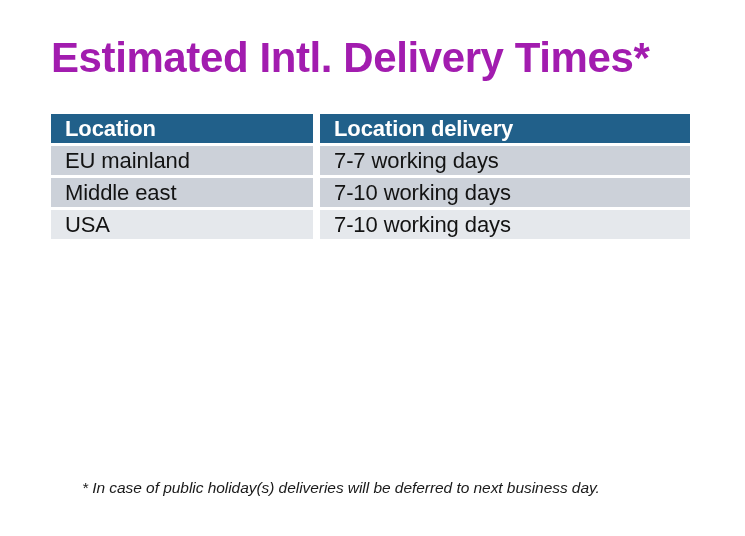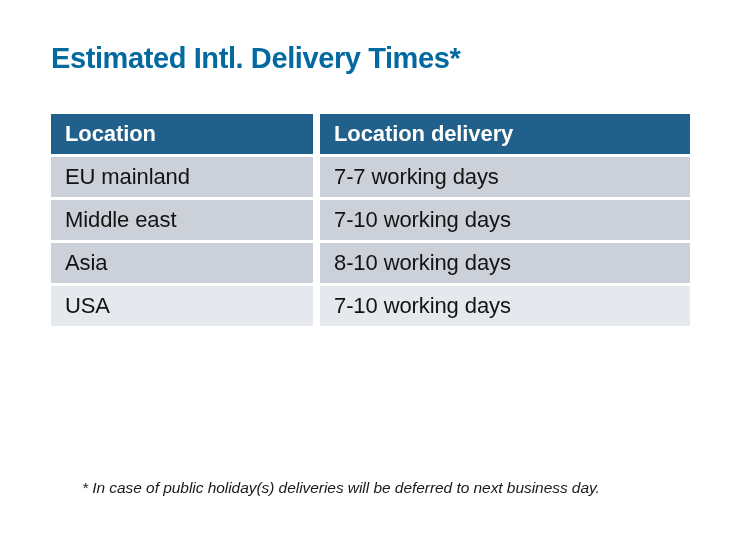--- a/index.html
+++ b/index.html
@@ -16,42 +16,42 @@
   .page {
     position: relative;
     width: 745px;
     height: 536px;
     background: #ffffff;
   }
   .page-title {
     position: absolute;
     left: 51px;
     top: 36px;
-    font-size: 29px;
+    font-size: 42px;
     font-weight: bold;
     letter-spacing: -0.4px;
-    color: #0369a1;
+    color: #a21caf;
     line-height: 44px;
     white-space: nowrap;
   }
   .delivery-table {
     position: absolute;
     left: 51px;
     top: 114px;
     width: 639px;
     border-collapse: separate;
     border-spacing: 7px 3px;
     table-layout: fixed;
   }
   .delivery-table th,
   .delivery-table td {
     padding: 0 14px;
     text-align: left;
     vertical-align: middle;
-    height: 40px;
+    height: 29px;
     box-sizing: border-box;
   }
   .delivery-table col.col-location { width: 262px; }
   .delivery-table col.col-delivery { width: 370px; }
   .delivery-table thead th {
     background: #21608a;
     color: #ffffff;
     font-size: 22px;
     font-weight: bold;
     letter-spacing: -0.1px;
@@ -112,24 +112,20 @@
       </thead>
       <tbody>
         <tr class="row-shade-dark">
           <td>EU mainland</td>
           <td>7-7 working days</td>
         </tr>
         <tr class="row-shade-dark">
           <td>Middle east</td>
           <td>7-10 working days</td>
         </tr>
-        <tr class="row-shade-dark">
-          <td>Asia</td>
-          <td>8-10 working days</td>
-        </tr>
         <tr class="row-shade-light">
           <td>USA</td>
           <td>7-10 working days</td>
         </tr>
       </tbody>
     </table>
   </div>
 
   <div class="footnote">* In case of public holiday(s) deliveries will be deferred to next business day.</div>
 

